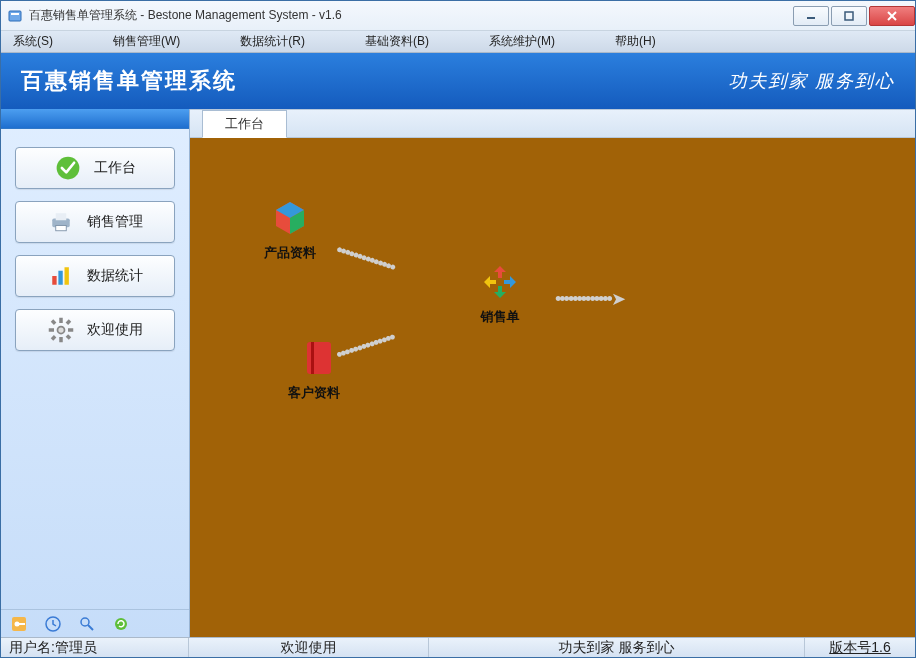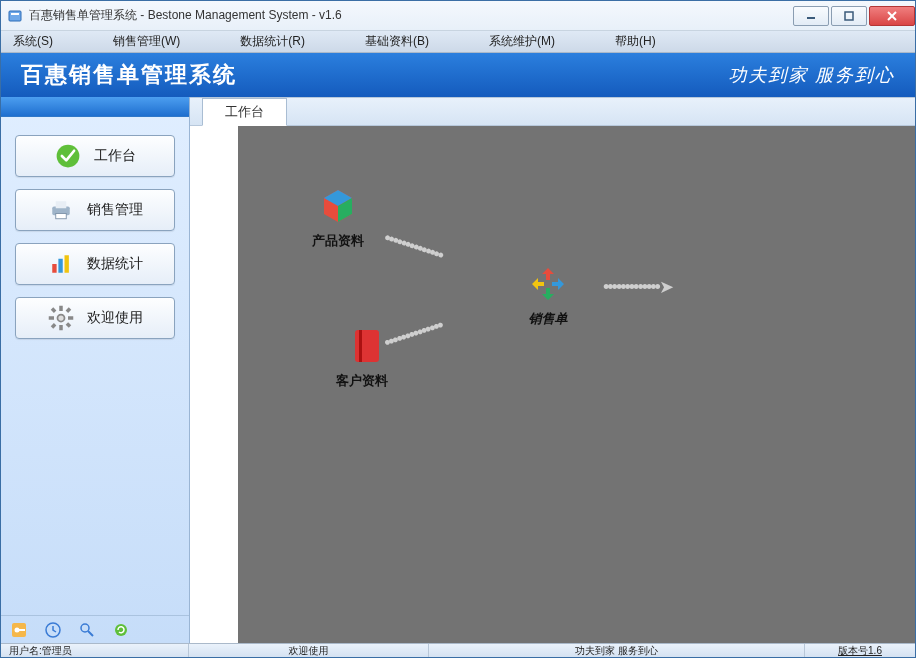--- a/index.html
+++ b/index.html
@@ -13,50 +13,50 @@
 .titlebar .title-text { flex: 1; color: #333; font-size: 12px; }
 .win-btns { display: flex; gap: 0; }
 .win-btn { width: 36px; height: 20px; border: 1px solid #8a9db2; background: linear-gradient(#f8fbfe,#e3ecf6); border-radius: 2px; margin-left: 2px; display: flex; align-items: center; justify-content: center; color: #3a5a7a; cursor: default; }
 .win-btn.close { width: 46px; background: linear-gradient(#f07f7f,#d94545); border-color: #b33636; color: #fff; }
 
 
 .menubar { height: 22px; background: linear-gradient(#dfe9f5,#cdd9e8); border-bottom: 1px solid #aab9ca; display: flex; align-items: center; padding: 0 4px; gap: 44px; }
 .menubar .menu-item { padding: 2px 8px; color: #222; cursor: default; }
 
 
-.banner { height: 44px; background: linear-gradient(#2b7fde,#145bbd); display: flex; align-items: center; justify-content: space-between; padding: 4px 20px; color: #fff; }
+.banner { height: 56px; background: linear-gradient(#2b7fde,#145bbd); display: flex; align-items: center; justify-content: space-between; padding: 4px 20px; color: #fff; }
 .banner-title { font-size: 22px; font-weight: bold; letter-spacing: 2px; }
 .banner-slogan { font-size: 18px; font-style: italic; font-family: KaiTi, cursive; letter-spacing: 2px; }
 
 
 .body-row { flex: 1; display: flex; min-height: 0; }
 
 
 .sidebar { width: 189px; background: linear-gradient(#e0eeff,#c6ddf9); border-right: 1px solid #9ab5d4; display: flex; flex-direction: column; }
 .sidebar-top-accent { height: 20px; background: linear-gradient(#4c9ef0,#1f6fcf); border-bottom: 1px solid #2f77c8; }
 .side-buttons { padding: 18px 14px; display: flex; flex-direction: column; gap: 12px; flex: 1; }
 .side-btn { height: 42px; border: 1px solid #8aa3be; border-radius: 4px; background: linear-gradient(#fdfeff,#e6eef8); display: flex; align-items: center; justify-content: center; gap: 12px; font-size: 14px; color: #222; box-shadow: 0 1px 1px rgba(0,0,0,.08); cursor: default; }
 .side-btn .btn-icon { width: 28px; height: 28px; display: flex; align-items: center; justify-content: center; }
 .sidebar-footer { height: 28px; border-top: 1px solid #aac3df; display: flex; align-items: center; gap: 18px; padding: 0 10px; }
 .sidebar-footer .foot-icon { width: 16px; height: 16px; }
 
 
 .main { flex: 1; display: flex; flex-direction: column; background: #fff; border-top: 1px solid #b7c8db; }
 .tabstrip { height: 28px; display: flex; align-items: flex-end; background: linear-gradient(#e8f1fb,#d6e4f4); padding-left: 12px; border-bottom: 1px solid #b7c8db; }
 .tab { padding: 4px 22px; background: #fff; border: 1px solid #a9bdd3; border-bottom: 1px solid #fff; margin-bottom: -1px; font-size: 13px; color: #333; }
-.canvas { flex: 1; position: relative; background: #737373; margin-left: 48px; }
+.canvas { flex: 1; position: relative; background: #a16207; }
 
 .node { position: absolute; display: flex; flex-direction: column; align-items: center; width: 100px; cursor: default; }
 .node-icon { width: 40px; height: 40px; display: flex; align-items: center; justify-content: center; }
 .node-label { margin-top: 6px; font-size: 13px; color: #111; font-weight: bold; }
 
 .dots { position: absolute; color: #cfcfcf; font-size: 18px; letter-spacing: -2px; }
 
 
-.statusbar { height: 14px; background: linear-gradient(#eaf2fb,#d5e2f2); border-top: 1px solid #aab9ca; display: flex; align-items: flex-end; font-size: 10px; color: #222; }
+.statusbar { height: 20px; background: linear-gradient(#eaf2fb,#d5e2f2); border-top: 1px solid #aab9ca; display: flex; align-items: flex-end; font-size: 14px; color: #222; }
 .statusbar > div { padding: 0 8px; border-right: 1px solid #b8c7d8; height: 100%; display: flex; align-items: center; }
 .statusbar .s-user { width: 188px; }
 .statusbar .s-welcome { width: 240px; justify-content: center; }
 .statusbar .s-slogan { flex: 1; justify-content: center; }
 .statusbar .s-ver { width: 110px; border-right: none; justify-content: center; text-decoration: underline; }
 </style>
 </head>
 <body>
 
 <div class="window">
@@ -204,21 +204,21 @@
         <div class="node" style="left:50px; top:200px;align-items:flex-end;">
           <span class="node-icon">
             <svg viewBox="0 0 40 40" width="40" height="40">
                 <path d="M10 4 h18 a3 3 0 0 1 3 3 v26 a3 3 0 0 1 -3 3 h-18 a3 3 0 0 1 -3 -3 v-26 a3 3 0 0 1 3 -3 z" fill="#d33"></path>
                 <rect x="11" y="4" width="3" height="32" fill="#a11"></rect>
               </svg>
           </span>
           <span class="node-label">客户资料</span>
         </div>
 
-        <div class="node" style="left:260px; top:138px;font-style:italic;">
+        <div class="node" style="left:260px; top:124px;">
           <span class="node-icon">
             <svg viewBox="0 0 40 40" width="40" height="40">
               <path d="M20 4 l6 6 h-4 v6 h-4 v-6 h-4 z" fill="#e74c3c"></path>
               <path d="M36 20 l-6 6 v-4 h-6 v-4 h6 v-4 z" fill="#3498db"></path>
               <path d="M20 36 l-6 -6 h4 v-6 h4 v6 h4 z" fill="#27ae60"></path>
               <path d="M4 20 l6 -6 v4 h6 v4 h-6 v4 z" fill="#f1c40f"></path>
             </svg>
           </span>
           <span class="node-label">销售单</span>
         </div>

